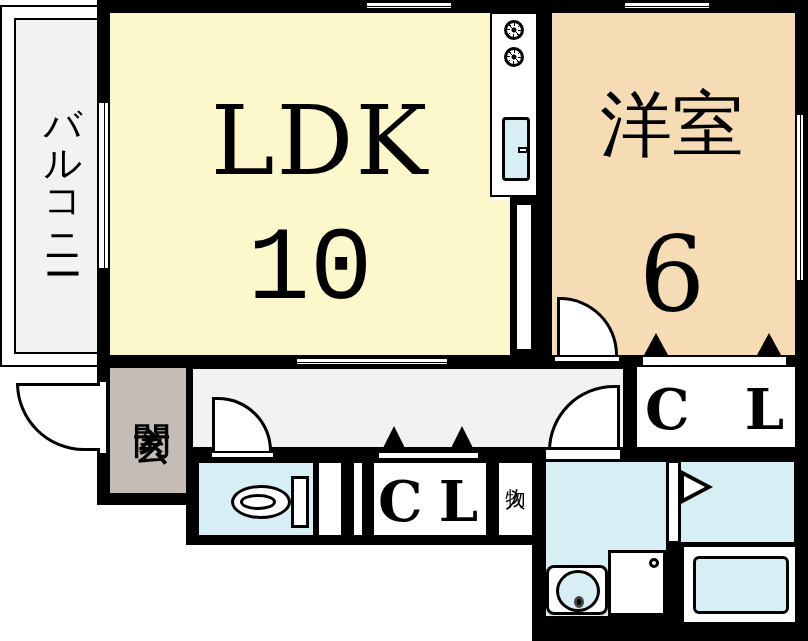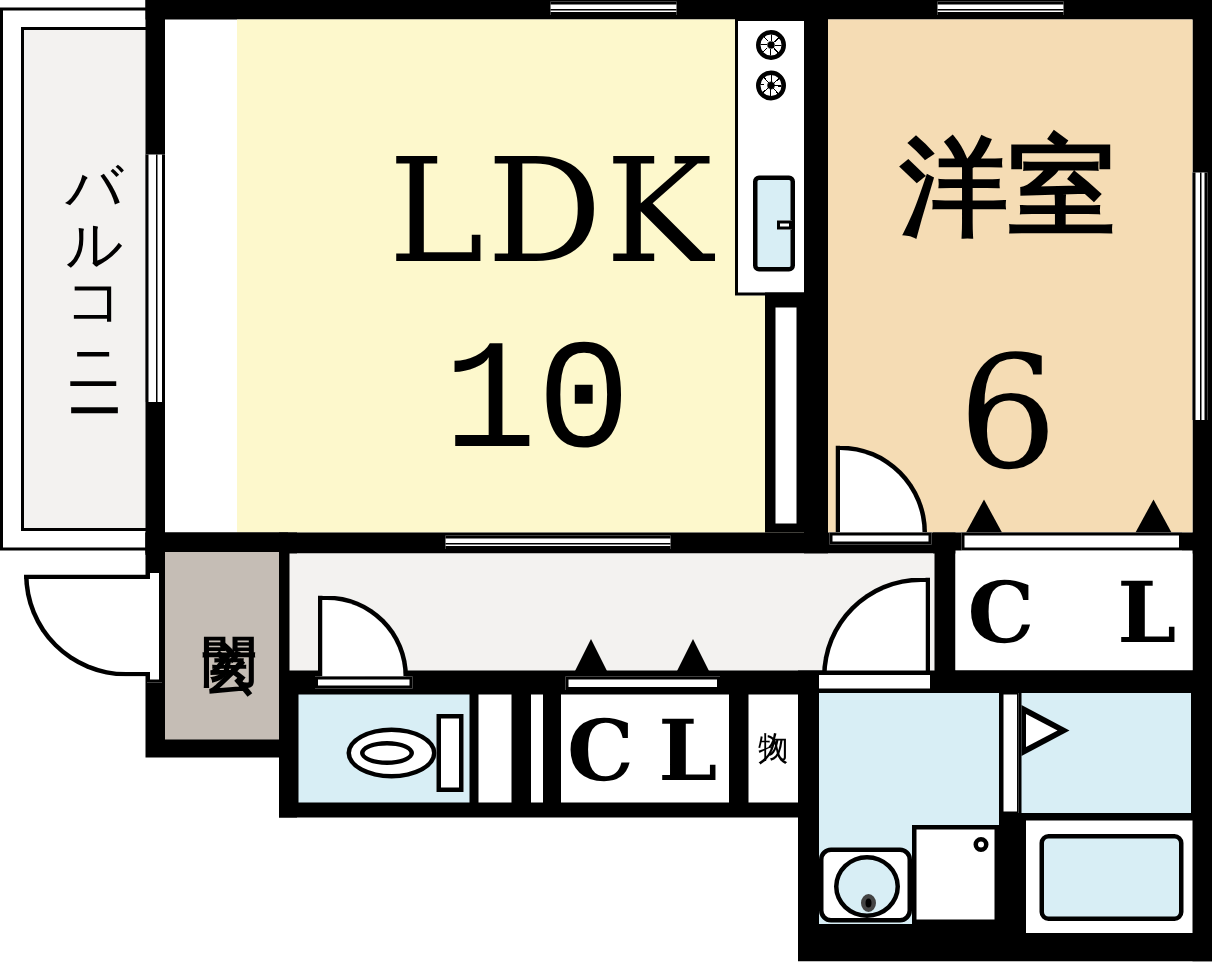--- a/index.html
+++ b/index.html
@@ -21,41 +21,41 @@
 
 <div class="abs" style="left:0;top:5px;width:100px;height:362px;border:2px solid #000;background:#fff;"></div>
 <div class="abs" style="left:14px;top:18px;width:86px;height:336px;border:2px solid #000;background:#f3f2f0;">
   <div class="label" style="left:8px;top:62px;width:60px;font-size:38px;writing-mode:vertical-rl;line-height:1.15;font-family:'DejaVu Sans','Liberation Sans',sans-serif;">バルコニー</div>
 </div>
 
 <div class="wall" style="left:97px;top:0;width:711px;height:13px;"></div>
 <div class="wall" style="left:97px;top:0;width:13px;height:370px;"></div>
 <div class="wall" style="left:795px;top:0;width:13px;height:641px;"></div>
 
-<div class="fill" style="left:110px;top:13px;width:382px;height:342px;background:#fdf8cc;margin-left:48px;">
+<div class="fill" style="left:110px;top:13px;width:382px;height:342px;background:#fdf8cc;">
   <div class="label" style="left:90px;top:80px;width:240px;font-size:96px;letter-spacing:2px;">LDK</div>
   <div class="label" style="left:120px;top:205px;width:160px;font-size:104px;font-family:Liberation Mono, monospace;">10</div>
 </div>
 
 <div class="fill" style="left:492px;top:200px;width:20px;height:155px;background:#fdf8cc;"></div>
 
 <div class="abs" style="left:490px;top:12px;width:48px;height:185px;background:#fff;border:2px solid #000;">
   <div class="abs" style="left:12px;top:6px;width:20px;height:20px;border-radius:50%;border:3px solid #000;background:radial-gradient(circle,#000 2px,transparent 3px),repeating-conic-gradient(#000 0 8deg,#fff 8deg 45deg);"></div>
   <div class="abs" style="left:12px;top:33px;width:20px;height:20px;border-radius:50%;border:3px solid #000;background:radial-gradient(circle,#000 2px,transparent 3px),repeating-conic-gradient(#000 0 8deg,#fff 8deg 45deg);"></div>
   <div class="abs" style="left:10px;top:103px;width:28px;height:64px;border:3px solid #000;border-radius:4px;background:#d8eef5;">
     <div class="abs" style="left:13px;top:27px;width:10px;height:6px;border:2px solid #000;background:#fff;"></div>
   </div>
 </div>
 
 <div class="wall" style="left:536px;top:0;width:16px;height:370px;"></div>
 <div class="wall" style="left:510px;top:195px;width:28px;height:160px;"></div>
 <div class="abs" style="left:517px;top:205px;width:14px;height:144px;background:#fff;"></div>
 
 <div class="fill" style="left:552px;top:13px;width:243px;height:342px;background:#f5dcb4;">
-  <div class="label" style="left:30px;top:75px;width:180px;font-size:72px;font-family:'DejaVu Sans','Liberation Sans',sans-serif;font-weight:bold;">洋室</div>
+  <div class="label" style="left:30px;top:75px;width:180px;font-size:72px;font-family:'DejaVu Sans','Liberation Sans',sans-serif;font-weight:normal;">洋室</div>
   <div class="label" style="left:60px;top:210px;width:120px;font-size:104px;">6</div>
 </div>
 
 <div class="win" style="left:367px;top:1px;width:84px;height:9px;"></div>
 <div class="win" style="left:625px;top:1px;width:84px;height:9px;"></div>
 
 <div class="vwin" style="left:97px;top:103px;width:13px;height:165px;"></div>
 
 <div class="vwin" style="left:795px;top:115px;width:10px;height:165px;"></div>
 

